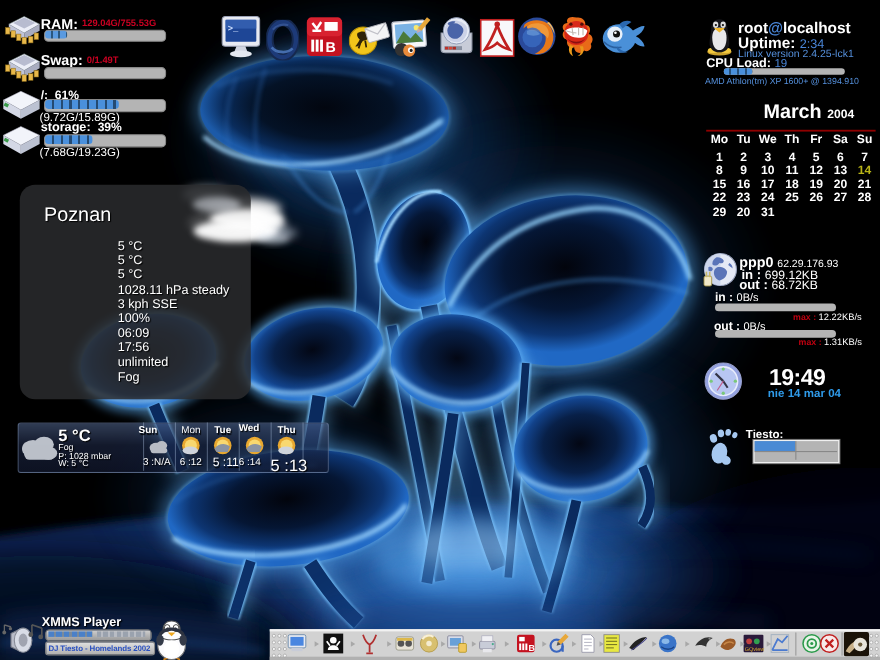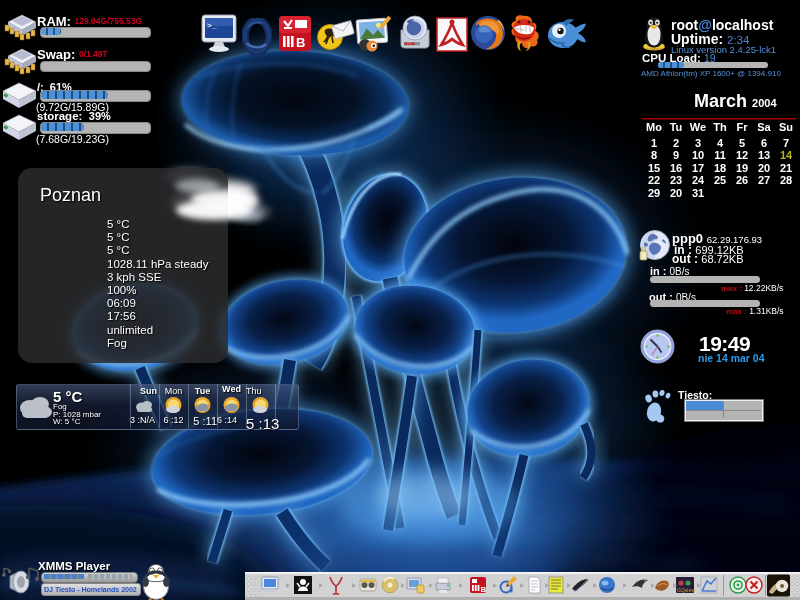--- a/index.html
+++ b/index.html
@@ -404,25 +404,25 @@
       </g>
 </svg>
 <div class="abs" style="left:53px;top:388px;color:#fff;font-size:15px;font-weight:bold;text-shadow:1px 1px 1px #000">5 °C</div>
 <div class="abs" style="left:53px;top:403px;color:#fff;font-size:8px;line-height:7.5px;text-shadow:1px 1px 1px #000">Fog<br>P: 1028 mbar<br>W: 5 °C</div>
 <div class="abs" style="left:130px;top:384px;width:1px;height:44px;background:rgba(170,190,220,0.4)"></div>
 <div class="abs" style="left:159px;top:384px;width:1px;height:44px;background:rgba(170,190,220,0.4)"></div>
 <div class="abs" style="left:188px;top:384px;width:1px;height:44px;background:rgba(170,190,220,0.4)"></div>
 <div class="abs" style="left:217px;top:384px;width:1px;height:44px;background:rgba(170,190,220,0.4)"></div>
 <div class="abs" style="left:246px;top:384px;width:1px;height:44px;background:rgba(170,190,220,0.4)"></div>
 <div class="abs" style="left:275px;top:384px;width:1px;height:44px;background:rgba(170,190,220,0.4)"></div>
-<div class="abs" style="left:140px;top:386px;width:29px;text-align:left;color:#fff;font-size:9px;font-weight:bold;text-shadow:1px 1px 1px #000">Sun</div>
+<div class="abs" style="left:114px;top:386px;width:29px;text-align:right;color:#fff;font-size:9px;font-weight:bold;text-shadow:1px 1px 1px #000">Sun</div>
 <div class="abs" style="left:159px;top:386px;width:29px;text-align:center;color:#fff;font-size:9px;font-weight:normal;text-shadow:1px 1px 1px #000">Mon</div>
 <div class="abs" style="left:188px;top:386px;width:29px;text-align:center;color:#fff;font-size:9px;font-weight:bold;text-shadow:1px 1px 1px #000">Tue</div>
-<div class="abs" style="left:217px;top:384px;width:29px;text-align:center;color:#fff;font-size:9px;font-weight:bold;text-shadow:1px 1px 1px #000">Wed</div>
-<div class="abs" style="left:246px;top:386px;width:29px;color:#fff;font-size:9px;font-weight:normal;text-shadow:1px 1px 1px #000">Thu</div>
+<div class="abs" style="left:217px;top:384px;width:29px;color:#fff;font-size:9px;font-weight:bold;text-shadow:1px 1px 1px #000">Wed</div>
+<div class="abs" style="left:246px;top:386px;width:29px;text-align:center;color:#fff;font-size:9px;font-weight:bold;text-shadow:1px 1px 1px #000">Thu</div>
 <svg class="abs" style="left:134px;top:397px" width="21" height="18" viewBox="0 0 21 18">
       <g fill="#b8bcc4">
         <ellipse cx="8" cy="10" rx="6" ry="4.5"></ellipse>
         <ellipse cx="13" cy="8" rx="5" ry="4"></ellipse>
         <rect x="3" y="10" width="15" height="5" rx="2.5"></rect>
       </g>
     </svg>
 <svg class="abs" style="left:163px;top:396px" width="21" height="19" viewBox="0 0 21 19">
       <circle cx="10.5" cy="9" r="8" fill="#e8a830"></circle>
       <circle cx="10.5" cy="9" r="5.5" fill="#f8d870"></circle>

